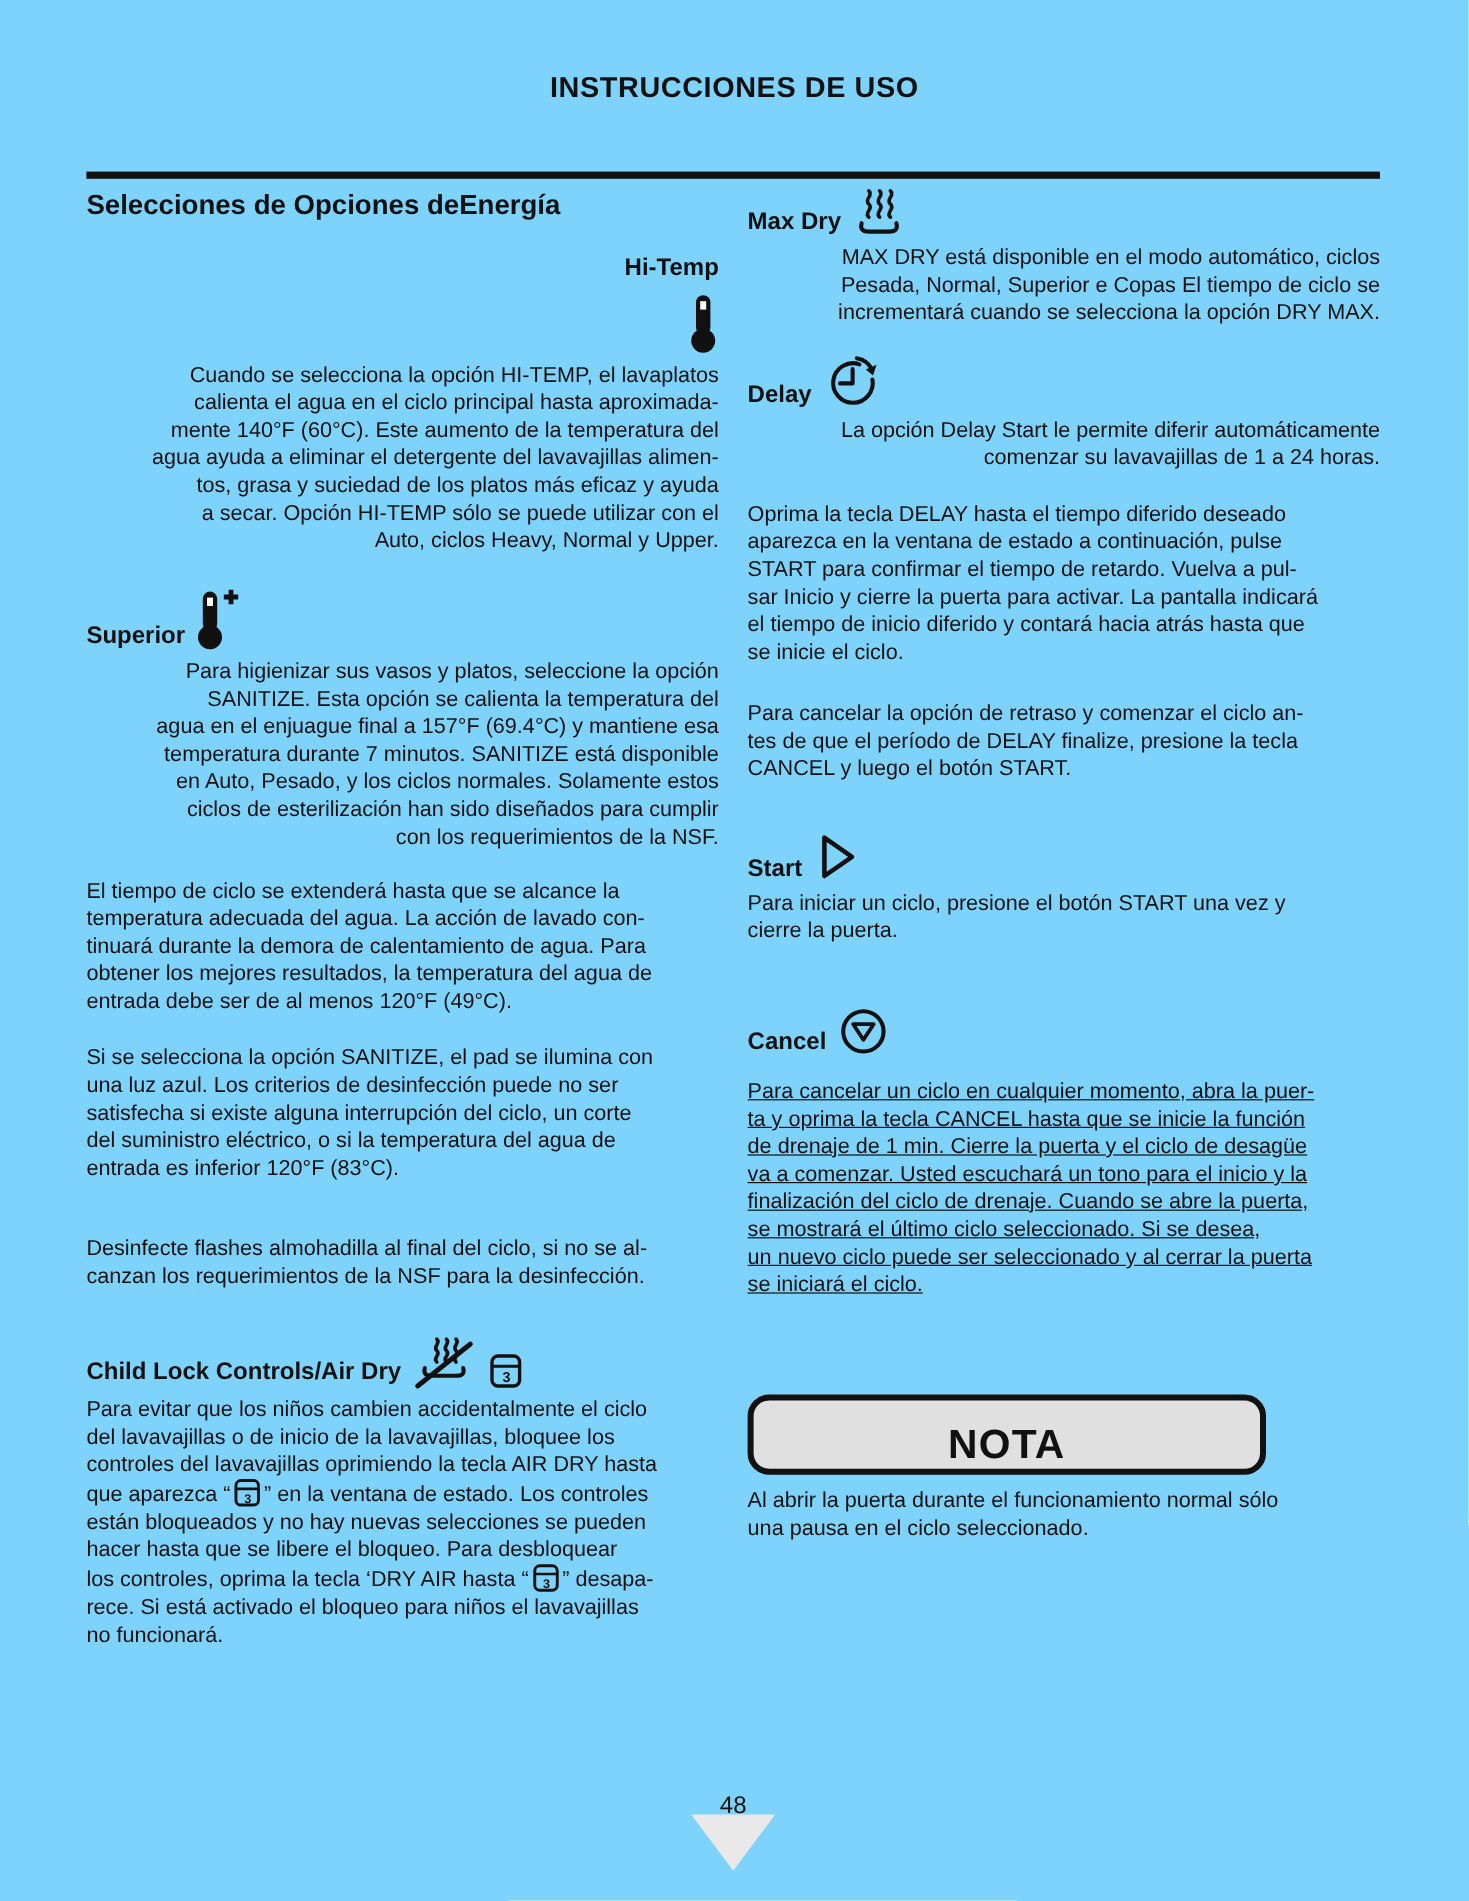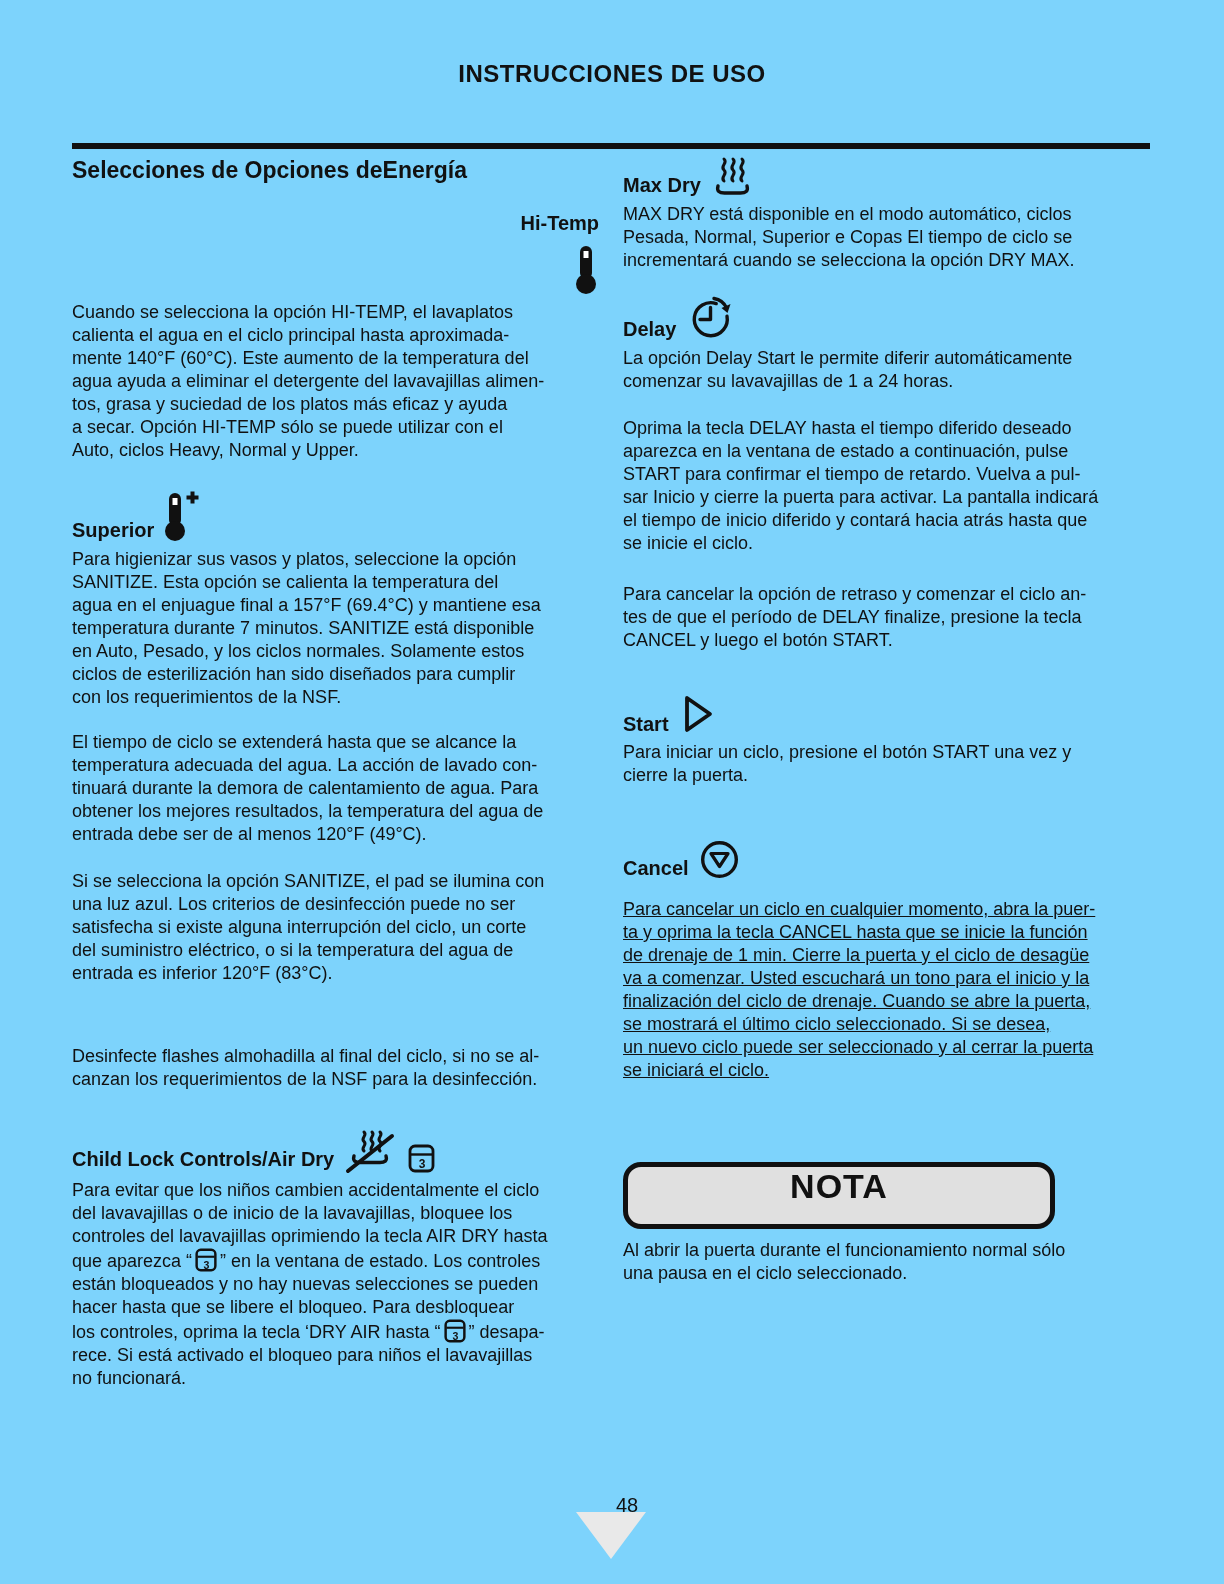--- a/index.html
+++ b/index.html
@@ -58,35 +58,35 @@
     margin:0 3px;
   }
   .note-box {
     width:422px;
     height:57px;
     margin-top:80px;
     border:5px solid #111;
     border-radius:18px;
     background:#e0e0e0;
     display:flex;
-    align-items:flex-start;
+    align-items:flex-end;
     justify-content:center;
   }
   .note-label {
     font-size:34px;
     font-weight:700;
     letter-spacing:1px;
   }
   
   .mt-hitemp-row { margin-top:28px;flex-direction:column; }
-  .mt-p-tight { margin-top:6px; }
+  .mt-p-tight { margin-top:6px;text-align:right; }
   .mt-sanitize-row { margin-top:26px; }
   .mt-p { margin-top:22px; }
   .mt-p2 { margin-top:24px; }
-  .mt-desinfecte { margin-top:60px; }
+  .mt-desinfecte { margin-top:44px; }
   .mt-childlock-row { margin-top:36px; }
   .mt-childlock-p { margin-top:8px; }
   .mt-maxdry-row { margin-top:6px; }
   .mt-func-heading { margin-top:84px; }
   .mt-delay-row { margin-top:22px; }
   .mt-delay-p2 { margin-top:24px; }
   .mt-delay-p3 { margin-top:28px; }
   .mt-start-row { margin-top:40px; }
   .mt-start-p { margin-top:5px; }
   .mt-cancel-row { margin-top:52px; }
@@ -96,21 +96,21 @@
   .footer-triangle {
     position:absolute;
     left:576px; top:18px;
     width:0; height:0;
     border-left:35px solid transparent;
     border-right:35px solid transparent;
     border-top:47px solid #e9e9e9;
   }
   .page-number {
     position:absolute;
-    left:592px; top:0;
+    left:576px; top:0;
     width:70px;
     text-align:center;
     font-size:20px;
   }
   svg { display:block; }
 </style>
 </head>
 <body>
 
 <div class="page">

